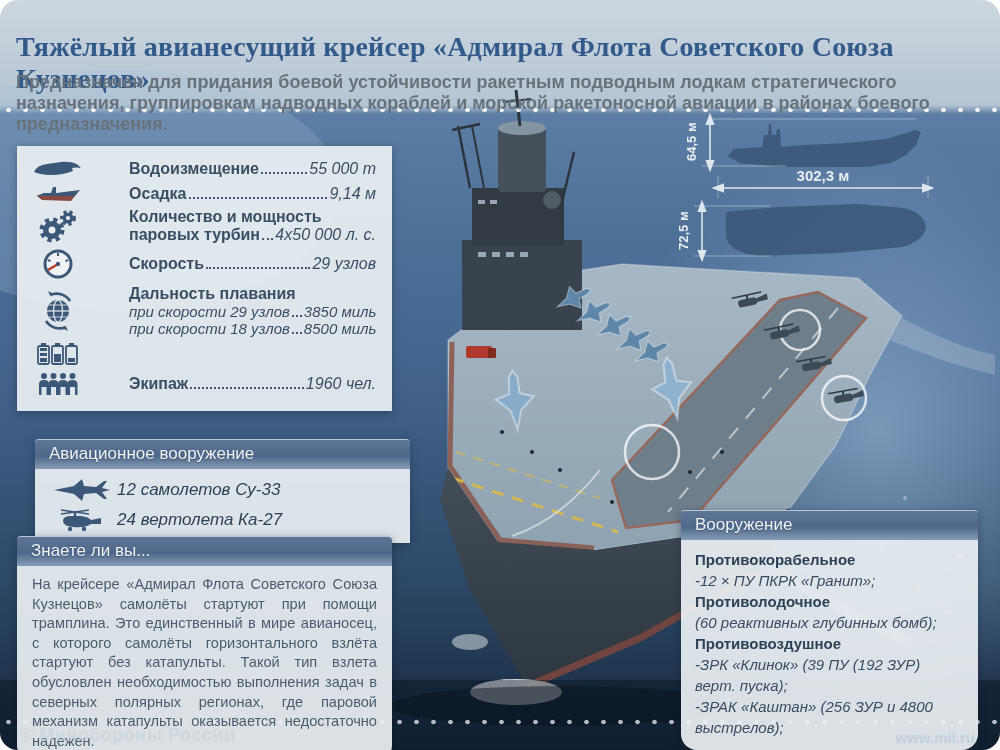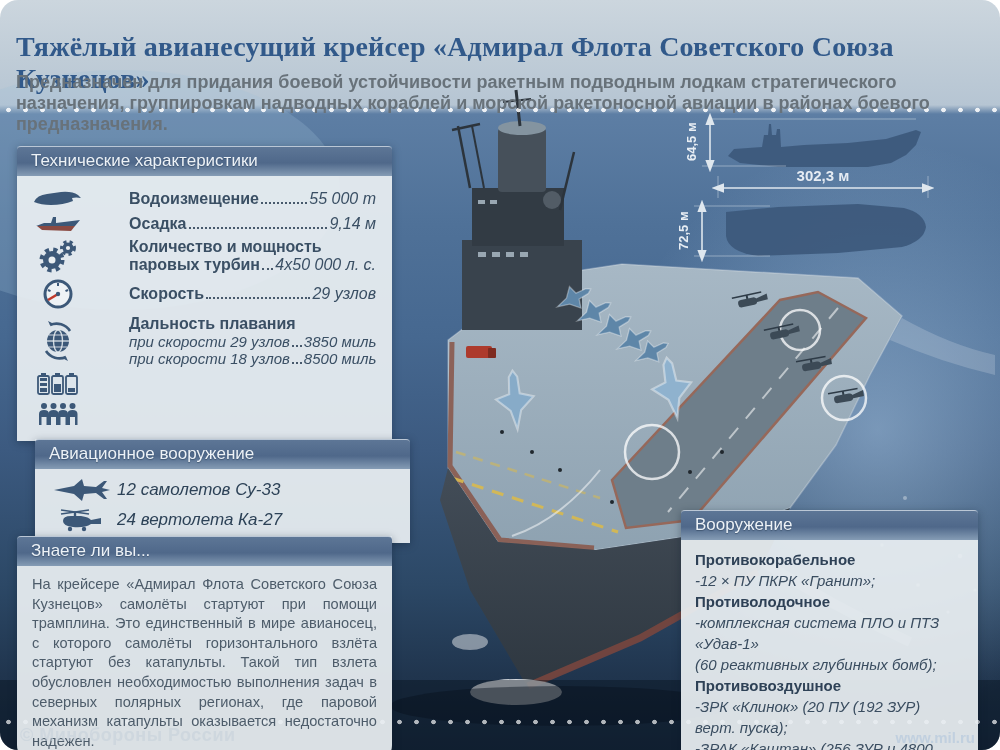--- a/index.html
+++ b/index.html
@@ -214,23 +214,20 @@
       <path d="M8,12 L60,7 L140,4 L186,8 Q206,13 208,27 Q206,41 184,47 L120,53 L40,56 Q10,52 8,36 Z"></path>
     </g>
 
     <line x1="36" y1="96" x2="36" y2="146" stroke="#dfe7ee" stroke-width="1.6" marker-start="url(#arrN)" marker-end="url(#arrN)"></line>
     <line x1="28" y1="96" x2="104" y2="96" stroke="#dfe7ee" stroke-width="1" opacity=".45"></line>
     <line x1="28" y1="146" x2="104" y2="146" stroke="#dfe7ee" stroke-width="1" opacity=".45"></line>
     <text x="22" y="140" transform="rotate(-90 22 140)" fill="#e8eef4" font-size="13" font-weight="bold">72,5 м</text>
   </svg>
 
   <section class="panel tech-panel">
-    <div class="panel-header">
-      <span>Технические характеристики</span>
-    </div>
     <div class="panel-body tech-body">
 
       <div class="spec-row">
         <span class="spec-icon">
           <svg width="50" height="22" viewBox="0 0 50 22">
               <path d="M1,14 Q4,7 14,6 L28,4 Q39,3 45,7 L48,10 Q43,9 39,10 L40,13 Q30,17 18,17 Q8,17 1,14 Z" fill="#3c5878"></path>
             </svg>
         </span>
         <div class="spec-lines">
           <div class="spec-line">
@@ -361,20 +358,27 @@
                 <path d="M2,24 L2,13 Q2,9 7,9 Q12,9 12,13 L12,24 L9.5,24 L9.5,16 L4.5,16 L4.5,24 Z"></path>
               <circle cx="16.5" cy="5" r="3"></circle>
                 <path d="M11.5,24 L11.5,13 Q11.5,9 16.5,9 Q21.5,9 21.5,13 L21.5,24 L19,24 L19,16 L14,16 L14,24 Z"></path>
               <circle cx="26" cy="5" r="3"></circle>
                 <path d="M21,24 L21,13 Q21,9 26,9 Q31,9 31,13 L31,24 L28.5,24 L28.5,16 L23.5,16 L23.5,24 Z"></path>
               <circle cx="35.5" cy="5" r="3"></circle>
                 <path d="M30.5,24 L30.5,13 Q30.5,9 35.5,9 Q40.5,9 40.5,13 L40.5,24 L38,24 L38,16 L33,16 L33,24 Z"></path>
             </g>
           </svg>
         </span>
+        <div class="spec-lines">
+          <div class="spec-line">
+            <span class="spec-label">Экипаж</span>
+            <span class="leader"></span>
+            <span class="spec-value">1960 чел.</span>
+          </div>
+        </div>
       </div>
 
     </div>
   </section>
 
   <section class="panel avia-panel">
     <div class="panel-header">
       <span>Авиационное вооружение</span>
     </div>
     <div class="panel-body avia-body">
@@ -410,24 +414,23 @@
   </section>
 
   <section class="panel weapons-panel">
     <div class="panel-header">
       <span>Вооружение</span>
     </div>
     <div class="panel-body weapons-body">
       <div class="wp-heading">Противокорабельное</div>
       <div class="wp-item">-12 × ПУ ПКРК «Гранит»;</div>
       <div class="wp-heading">Противолодочное</div>
-      <div class="wp-item">-комплексная система ПЛО и ПТЗ «Удав-1»</div>
       <div class="wp-item">(60 реактивных глубинных бомб);</div>
       <div class="wp-heading">Противовоздушное</div>
-      <div class="wp-item">-ЗРК «Клинок» (20 ПУ (192 ЗУР)  верт. пуска);</div>
+      <div class="wp-item">-ЗРК «Клинок» (39 ПУ (192 ЗУР)  верт. пуска);</div>
       <div class="wp-item">-ЗРАК «Каштан» (256 ЗУР и 4800 выстрелов);</div>
 
     </div>
   </section>
 
   <div class="footer-copy">© Минобороны России</div>
   <a class="footer-site" href="#">www.mil.ru</a>
 
 </div>
 

